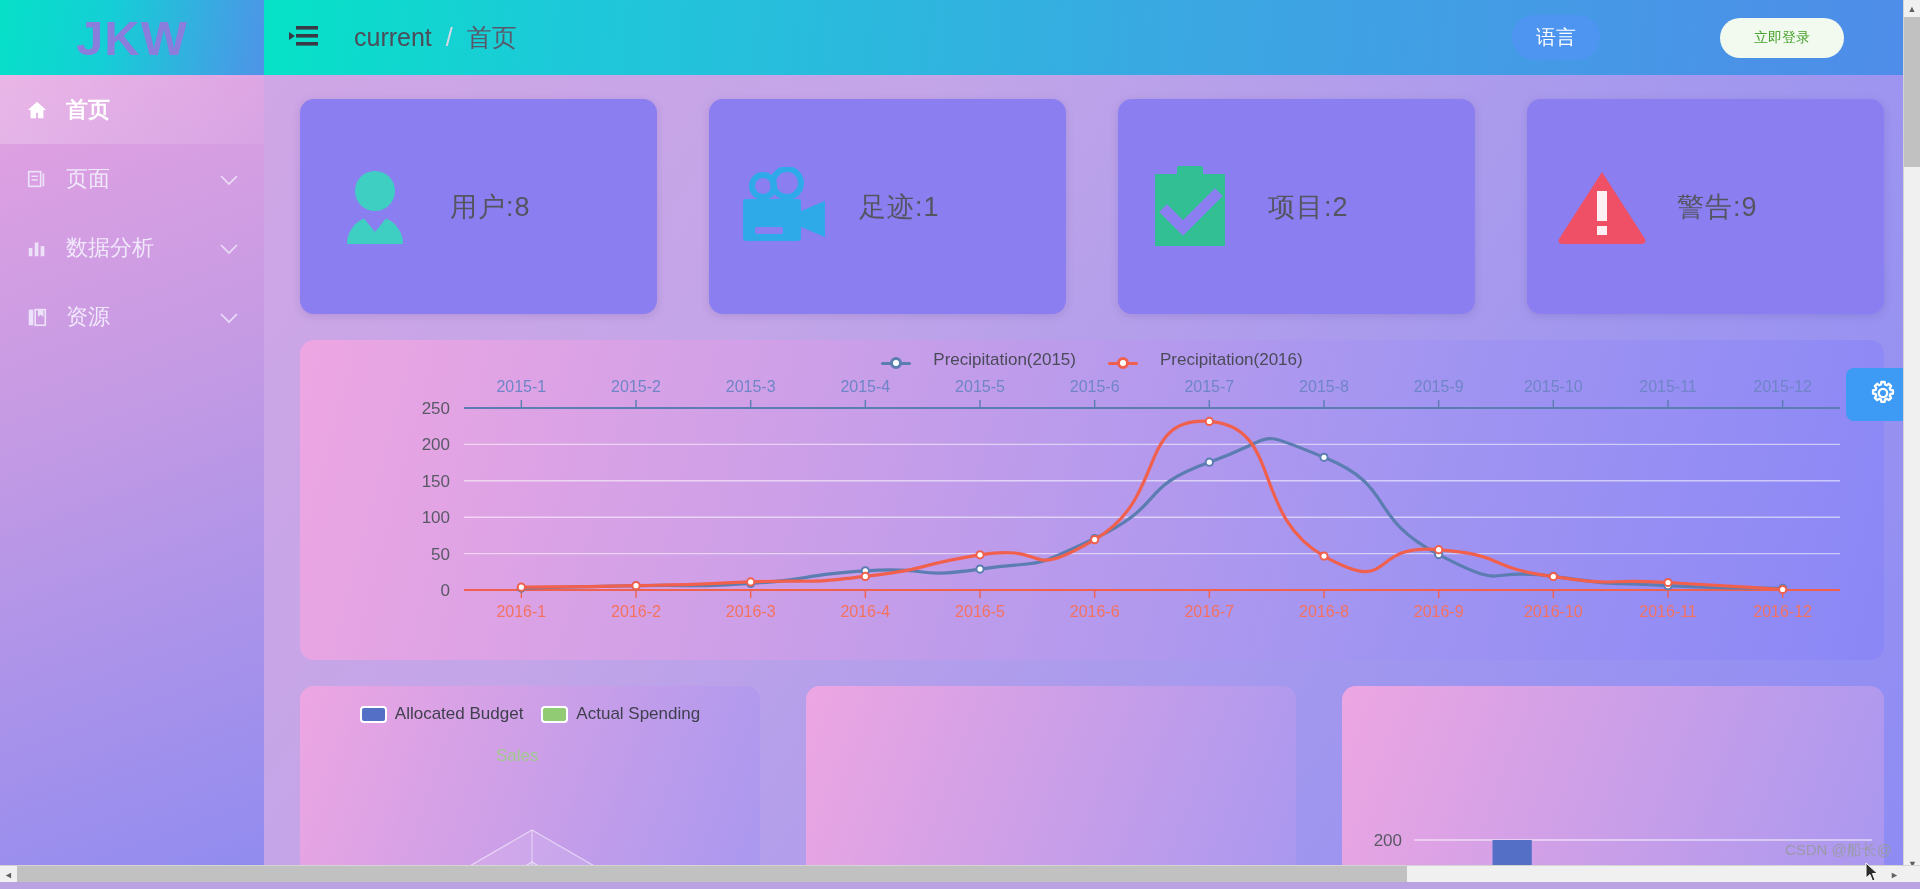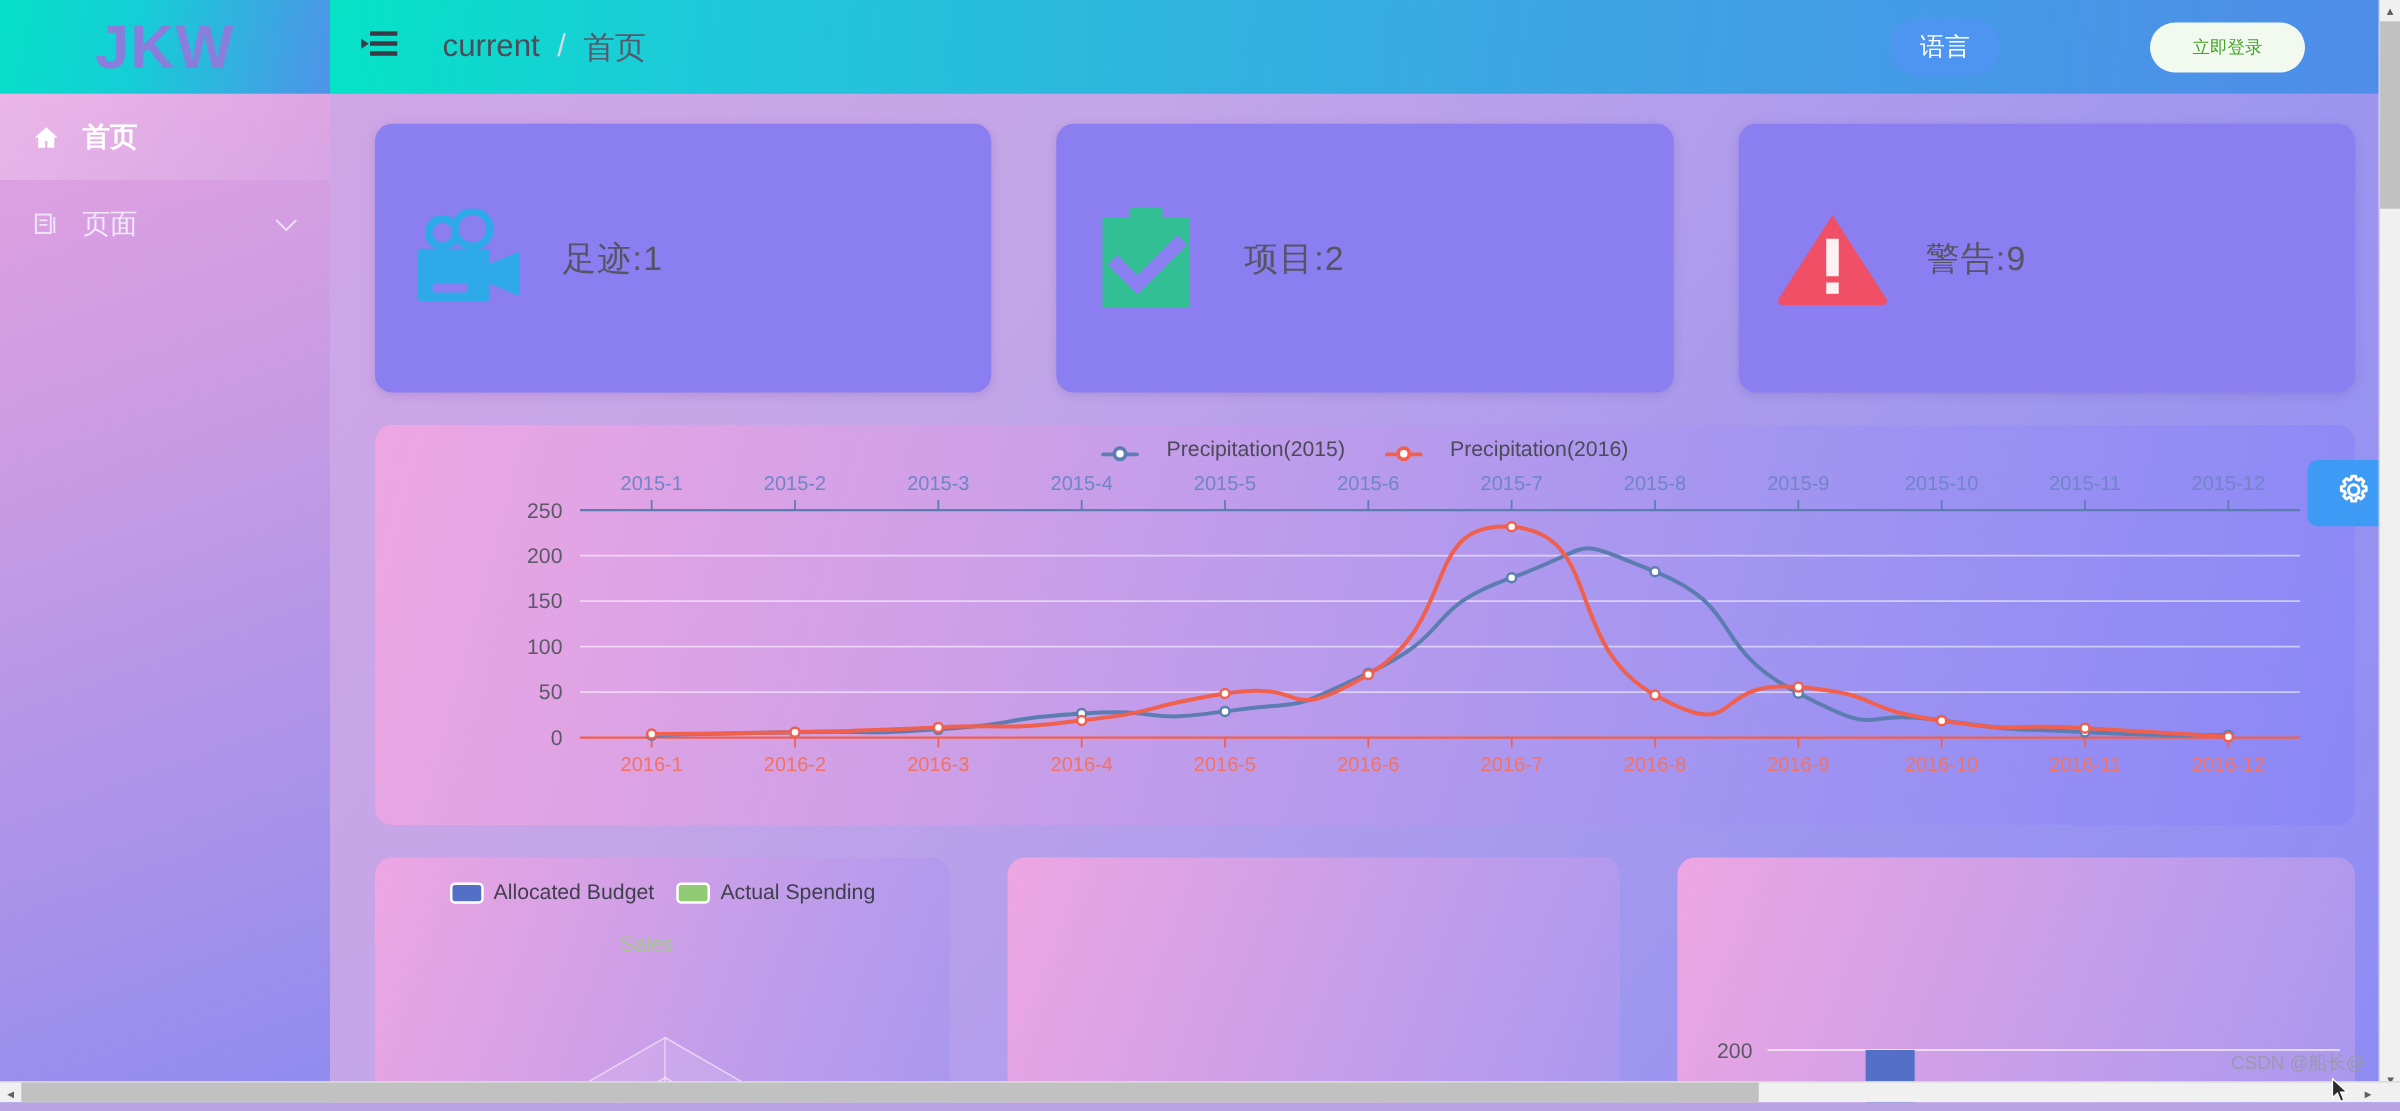--- a/index.html
+++ b/index.html
@@ -170,21 +170,51 @@
           </svg>
       </span>
       <span class="lbl">页面</span>
       <span class="chev">
         <svg width="18" height="11" viewBox="0 0 18 11">
             <path d="M1 1 L9 9 L17 1" fill="none" stroke="#f0e9fb" stroke-width="1.7"></path>
           </svg>
       </span>
     </div>
 
-
+    <div class="nav-item">
+      <span class="ico">
+        <svg width="22" height="22" viewBox="0 0 24 24">
+            <rect x="3" y="12" width="4" height="9" fill="#ece3fa"></rect>
+            <rect x="9.5" y="6" width="4" height="15" fill="#ece3fa"></rect>
+            <rect x="16" y="10" width="4" height="11" fill="#ece3fa"></rect>
+          </svg>
+      </span>
+      <span class="lbl">数据分析</span>
+      <span class="chev">
+        <svg width="18" height="11" viewBox="0 0 18 11">
+            <path d="M1 1 L9 9 L17 1" fill="none" stroke="#f0e9fb" stroke-width="1.7"></path>
+          </svg>
+      </span>
+    </div>
+
+    <div class="nav-item">
+      <span class="ico">
+        <svg width="22" height="22" viewBox="0 0 24 24">
+            <rect x="3" y="4" width="5" height="17" fill="#ece3fa"></rect>
+            <rect x="10" y="4" width="11" height="17" fill="none" stroke="#ece3fa" stroke-width="1.8"></rect>
+            <path d="M13 4 L13 12 L16 9.5 L19 12 L19 4" fill="#ece3fa"></path>
+          </svg>
+      </span>
+      <span class="lbl">资源</span>
+      <span class="chev">
+        <svg width="18" height="11" viewBox="0 0 18 11">
+            <path d="M1 1 L9 9 L17 1" fill="none" stroke="#f0e9fb" stroke-width="1.7"></path>
+          </svg>
+      </span>
+    </div>
   </div>
 
   <div id="header">
     <div id="hamburger">
       <svg width="30" height="22" viewBox="0 0 30 22">
         <rect x="8" y="1" width="22" height="3.6" fill="#3a3a46"></rect>
         <rect x="8" y="9" width="22" height="3.6" fill="#3a3a46"></rect>
         <rect x="8" y="17" width="22" height="3.6" fill="#3a3a46"></rect>
         <path d="M7 11 L1 7 L1 15 Z" fill="#3a3a46"></path>
       </svg>
@@ -196,20 +226,30 @@
     </div>
     <div class="spacer"></div>
     <button id="lang-btn">语言</button>
     <button id="login-btn">立即登录</button>
   </div>
 
   <div id="content">
 
     <div id="cards">
 
+      <div class="card">
+        <div class="cico">
+          <svg width="86" height="86" viewBox="0 0 86 86">
+            <circle cx="43" cy="27" r="20" fill="#3fcfc2"></circle>
+            <path d="M43 52 a28 28 0 0 1 28 28 L15 80 A28 28 0 0 1 43 52 Z" fill="#3fcfc2"></path>
+            <path d="M30 52 L43 68 L56 52 Z" fill="#8b7ef0"></path>
+          </svg>
+        </div>
+        <div class="clabel">用户:8</div>
+      </div>
 
       <div class="card">
         <div class="cico">
           <svg width="90" height="80" viewBox="0 0 90 80">
             <circle cx="24" cy="19" r="11" fill="none" stroke="#2eaae9" stroke-width="6"></circle>
             <circle cx="48" cy="16" r="14" fill="none" stroke="#2eaae9" stroke-width="6"></circle>
             <rect x="4" y="32" width="58" height="42" rx="3" fill="#2eaae9"></rect>
             <path d="M62 44 L86 34 L86 70 L62 60 Z" fill="#2eaae9"></path>
             <rect x="16" y="60" width="28" height="7" rx="2" fill="#8b7ef0"></rect>
           </svg>

